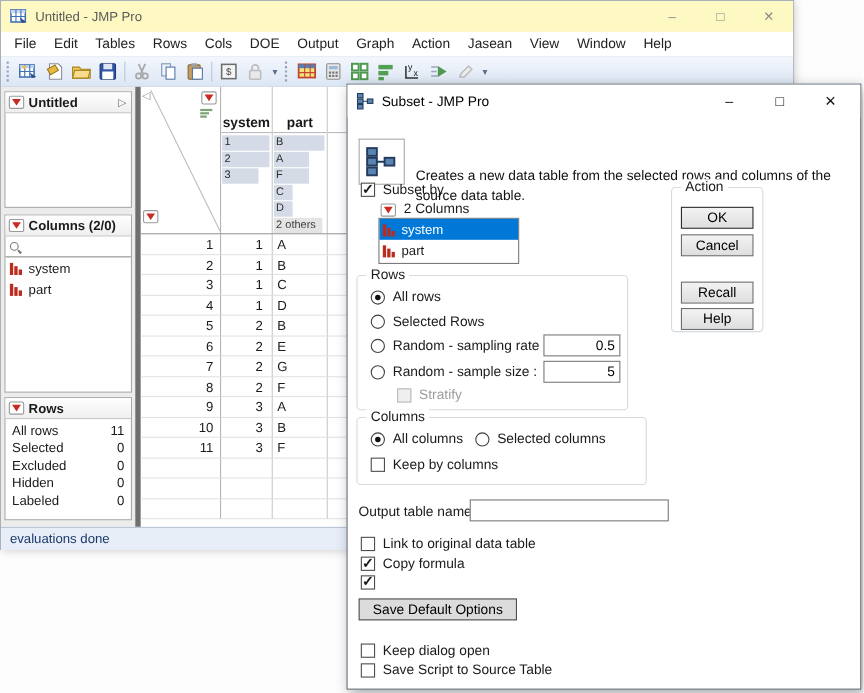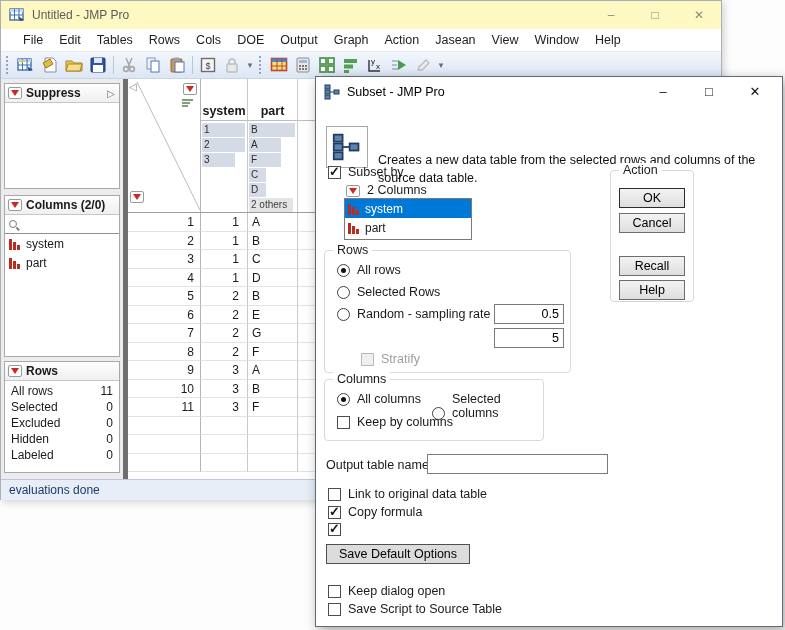--- a/index.html
+++ b/index.html
@@ -12,21 +12,21 @@
   
   .main-window {
     position:absolute; left:0; top:0; width:722px; height:500px;
     background:#fff; border:1px solid #aab0b8; box-shadow:2px 2px 8px rgba(0,0,0,.18);
   }
   .mw-titlebar { position:absolute; left:0; top:0; right:0; height:28px; background:#fef9c3; display:flex; align-items:center; }
   .mw-title { color:#5a5a5a; font-size:12px; margin-left:6px; }
   .win-controls { position:absolute; right:0; top:0; height:28px; display:flex; }
   .win-controls span { width:44px; text-align:center; line-height:28px; color:#8a8a8a; font-size:12px; }
   .app-icon { width:17px; height:16px; margin-left:8px; flex:none; }
-  .mw-menubar { position:absolute; left:0; top:28px; right:0; height:22px; background:#fff; display:flex; align-items:flex-end; padding-left:14px; }
+  .mw-menubar { position:absolute; left:0; top:28px; right:0; height:22px; background:#fff; display:flex; align-items:flex-end; padding-left:4px; }
   .menu-item { padding:0 8px; font-size:12.5px; color:#222; line-height:22px; }
   .mw-toolbar {
     position:absolute; left:0; top:50px; right:0; height:28px;
     background:linear-gradient(#f3f7fd,#dce6f4); border-top:1px solid #e7ecf4; border-bottom:1px solid #c8d4e6;
     display:flex; align-items:center; padding-left:2px;
   }
   .tb-grip { width:5px; height:18px; margin:0 3px; border-left:2px dotted #94a3bd; }
   .tb-sep { width:1px; height:18px; background:#b9c6da; margin:0 3px; }
   .tb-btn { width:24px; height:24px; display:flex; align-items:center; justify-content:center; }
   .tb-overflow { color:#5d6e8c; font-size:9px; width:12px; text-align:center; line-height:24px; }
@@ -106,21 +106,21 @@
   .listbox { position:absolute; left:28px; top:121px; width:128px; height:42px; border:1px solid #7a7a7a; background:#fff; }
   .lb-item { display:flex; align-items:center; height:19px; padding-left:3px; }
   .lb-item .lbl { margin-left:5px; }
   .lb-item.sel { background:#0078d7; color:#fff; }
   .groupbox { position:absolute; border:1px solid #d3dbe1; border-radius:4px; }
   .gb-legend { position:absolute; top:-8px; left:8px; background:#fff; padding:0 4px; font-size:12.5px; }
   .g-action { left:294px; top:93px; width:84px; height:132px; }
   .btn { position:absolute; left:8px; width:66px; height:20px; background:linear-gradient(#f3f3f3,#dedede); border:1px solid #6d6d6d; text-align:center; line-height:18px; font-size:12.5px; font-family:inherit; }
   .btn.default { border:1px solid #2b2b2b; }
   .g-rows { left:8px; top:173px; width:247px; height:123px; }
-  .g-cols { left:8px; top:302px; width:220px; height:62px; }
+  .g-cols { left:8px; top:302px; width:264px; height:62px; }
   .num-input { position:absolute; width:70px; height:20px; border:1px solid #7a7a7a; text-align:right; padding-right:4px; font-size:12.5px; font-family:inherit; }
   .out-label { position:absolute; left:10px; top:381px; font-size:12.5px; }
   .out-input { position:absolute; left:111px; top:377px; width:181px; height:20px; border:1px solid #7a7a7a; font-size:12.5px; padding:0 4px; font-family:inherit; }
   .flat-btn { position:absolute; left:10px; top:467px; width:144px; height:20px; background:#dcdcdc; border:1px solid #4f4f4f; font-size:12.5px; line-height:18px; text-align:center; font-family:inherit; }
 </style>
 </head>
 <body>
 
 <div class="main-window">
   <div class="mw-titlebar">
@@ -284,21 +284,21 @@
   </div>
 
   <div class="mw-content">
 
     <div class="sidebar">
       <div class="panel p-untitled">
         <div class="panel-header">
           <span class="rtri-box">
               <span class="rtri"></span>
             </span>
-          <span class="panel-title">Suppress</span>
+          <span class="panel-title">Untitled</span>
           <span class="disclosure">▷</span>
         </div>
       </div>
 
       <div class="panel p-columns">
         <div class="panel-header">
           <span class="rtri-box">
               <span class="rtri"></span>
             </span>
           <span class="panel-title">Columns (2/0)</span>
@@ -568,20 +568,24 @@
     </div>
     <div class="row-line" style="left:12px; top:34px;">
       <span class="radio"></span>
       <span class="lab">Selected Rows</span>
     </div>
     <div class="row-line" style="left:12px; top:56px;">
       <span class="radio"></span>
       <span class="lab">Random - sampling rate :</span>
     </div>
     <input class="num-input" style="left: 169px; top: 53px;" value="0.5">
+    <div class="row-line" style="left:12px; top:80px;">
+      <span class="radio"></span>
+      <span class="lab">Random - sample size :</span>
+    </div>
     <input class="num-input" style="left: 169px; top: 77px;" value="5">
     <div class="row-line" style="left:36px; top:101px;">
       <span class="cb disabled"></span>
       <span class="lab dis">Stratify</span>
     </div>
   </div>
 
   <div class="groupbox g-cols">
     <span class="gb-legend">Columns</span>
     <div class="row-line" style="left:12px; top:12px;">

